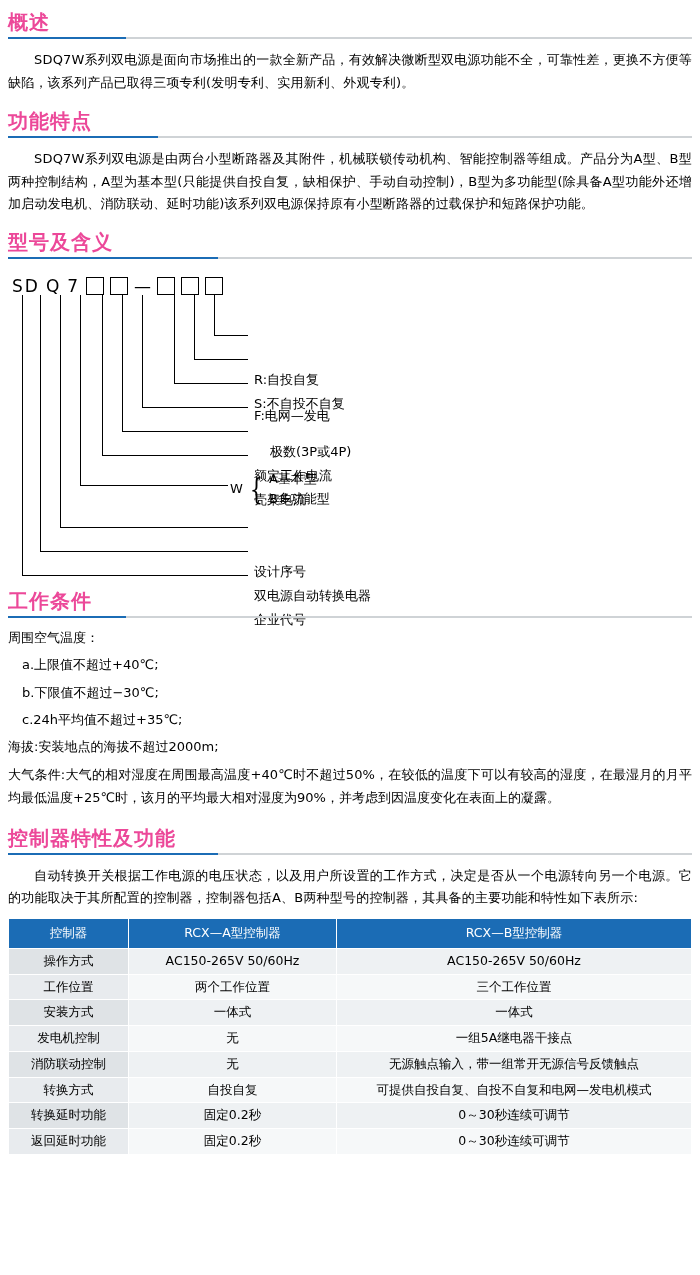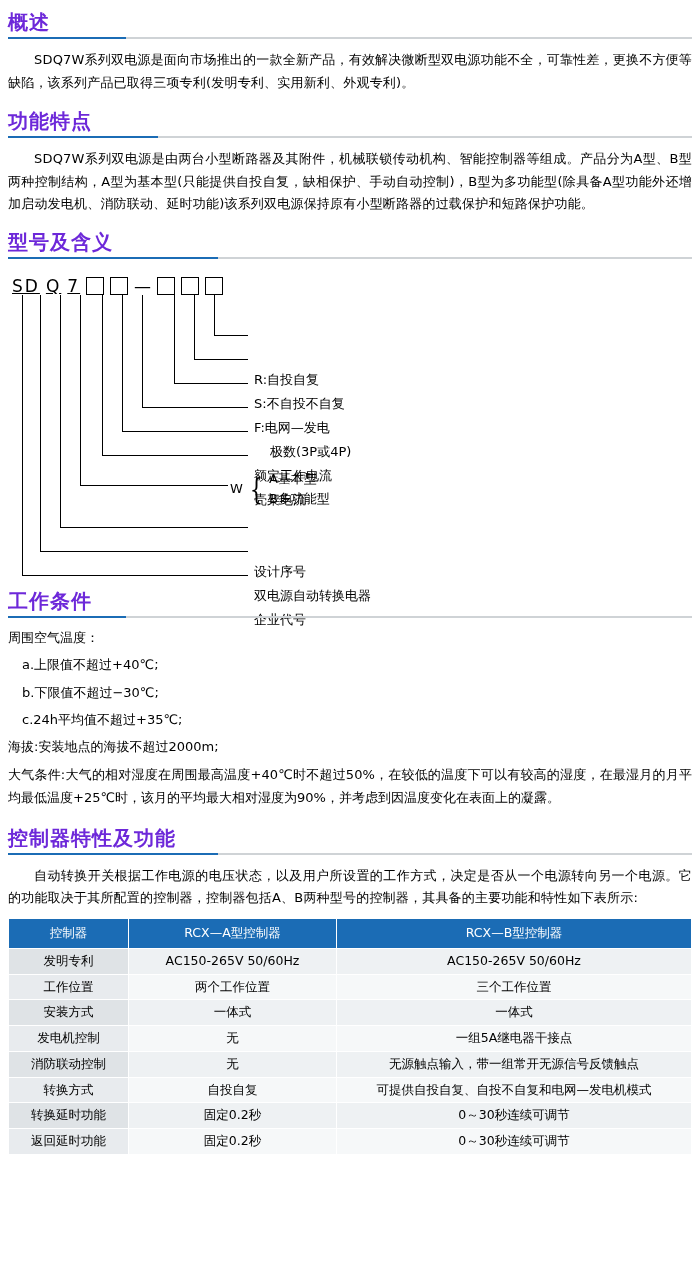--- a/index.html
+++ b/index.html
@@ -23,21 +23,21 @@
 
   
   .section-head {
     position: relative;
     margin: 0 0 4px 0;
     padding: 0 0 4px 0;
   }
   .section-head .title {
     font-size: 20px;
     font-weight: bold;
-    color: #6d28d9;
+    color: #ec4899;
     letter-spacing: 1px;
     display: inline-block;
     line-height: 1.2;
   }
   .section-head .rule {
     position: relative;
     height: 2px;
     background: #cfd3d6;
     margin-top: 2px;
   }
@@ -68,21 +68,21 @@
     margin: 10px 0 6px 0;
   }
   .code-row {
     position: absolute;
     left: 4px; top: 0;
     display: flex;
     align-items: center;
     font-size: 17px;
     letter-spacing: 2px;
   }
-  .code-row .ch { margin-right: 6px; text-decoration: underline; }
+  .code-row .ch { margin-right: 6px; }
   .code-box {
     display: inline-block;
     width: 18px; height: 18px;
     border: 1px solid #000;
     margin-right: 6px;
   }
   .code-row .dash { margin: 0 4px 0 0; }
 
   .vline {
     position: absolute;
@@ -225,21 +225,21 @@
     <div class="hline" style="left:52px; top:254px; width:188px;"></div>
 
     <div class="vline" style="left:32px; top:22px; height:256px;"></div>
     <div class="hline" style="left:32px; top:278px; width:208px;"></div>
 
     <div class="vline" style="left:14px; top:22px; height:280px;"></div>
     <div class="hline" style="left:14px; top:302px; width:226px;"></div>
 
     <div class="leaf" style="left:246px; top:56px;">R:自投自复</div>
     <div class="leaf" style="left:246px; top:80px;">S:不自投不自复</div>
-    <div class="leaf" style="left:246px; top:104px;">F:电网—发电</div>
+    <div class="leaf" style="left:246px; top:92px;">F:电网—发电</div>
     <div class="leaf" style="left:262px; top:128px;">极数(3P或4P)</div>
     <div class="leaf" style="left:246px; top:152px;">额定工作电流</div>
     <div class="leaf" style="left:246px; top:176px;">壳架电流</div>
 
     <div class="brace-group" style="left:222px; top:196px;">
       <span>W</span>
       <span class="brace">{</span>
       <span class="brace-items">
         <span>A基本型</span>
         <span>B多功能型</span>
@@ -272,21 +272,21 @@
   <table class="spec">
     <thead>
       <tr>
         <th class="col-a">控制器</th>
         <th class="col-b">RCX—A型控制器</th>
         <th>RCX—B型控制器</th>
       </tr>
     </thead>
     <tbody>
       <tr>
-        <td>发明专利</td>
+        <td>操作方式</td>
         <td>AC150-265V  50/60Hz</td>
         <td>AC150-265V  50/60Hz</td>
       </tr>
       <tr>
         <td>工作位置</td>
         <td>两个工作位置</td>
         <td>三个工作位置</td>
       </tr>
       <tr>
         <td>安装方式</td>

